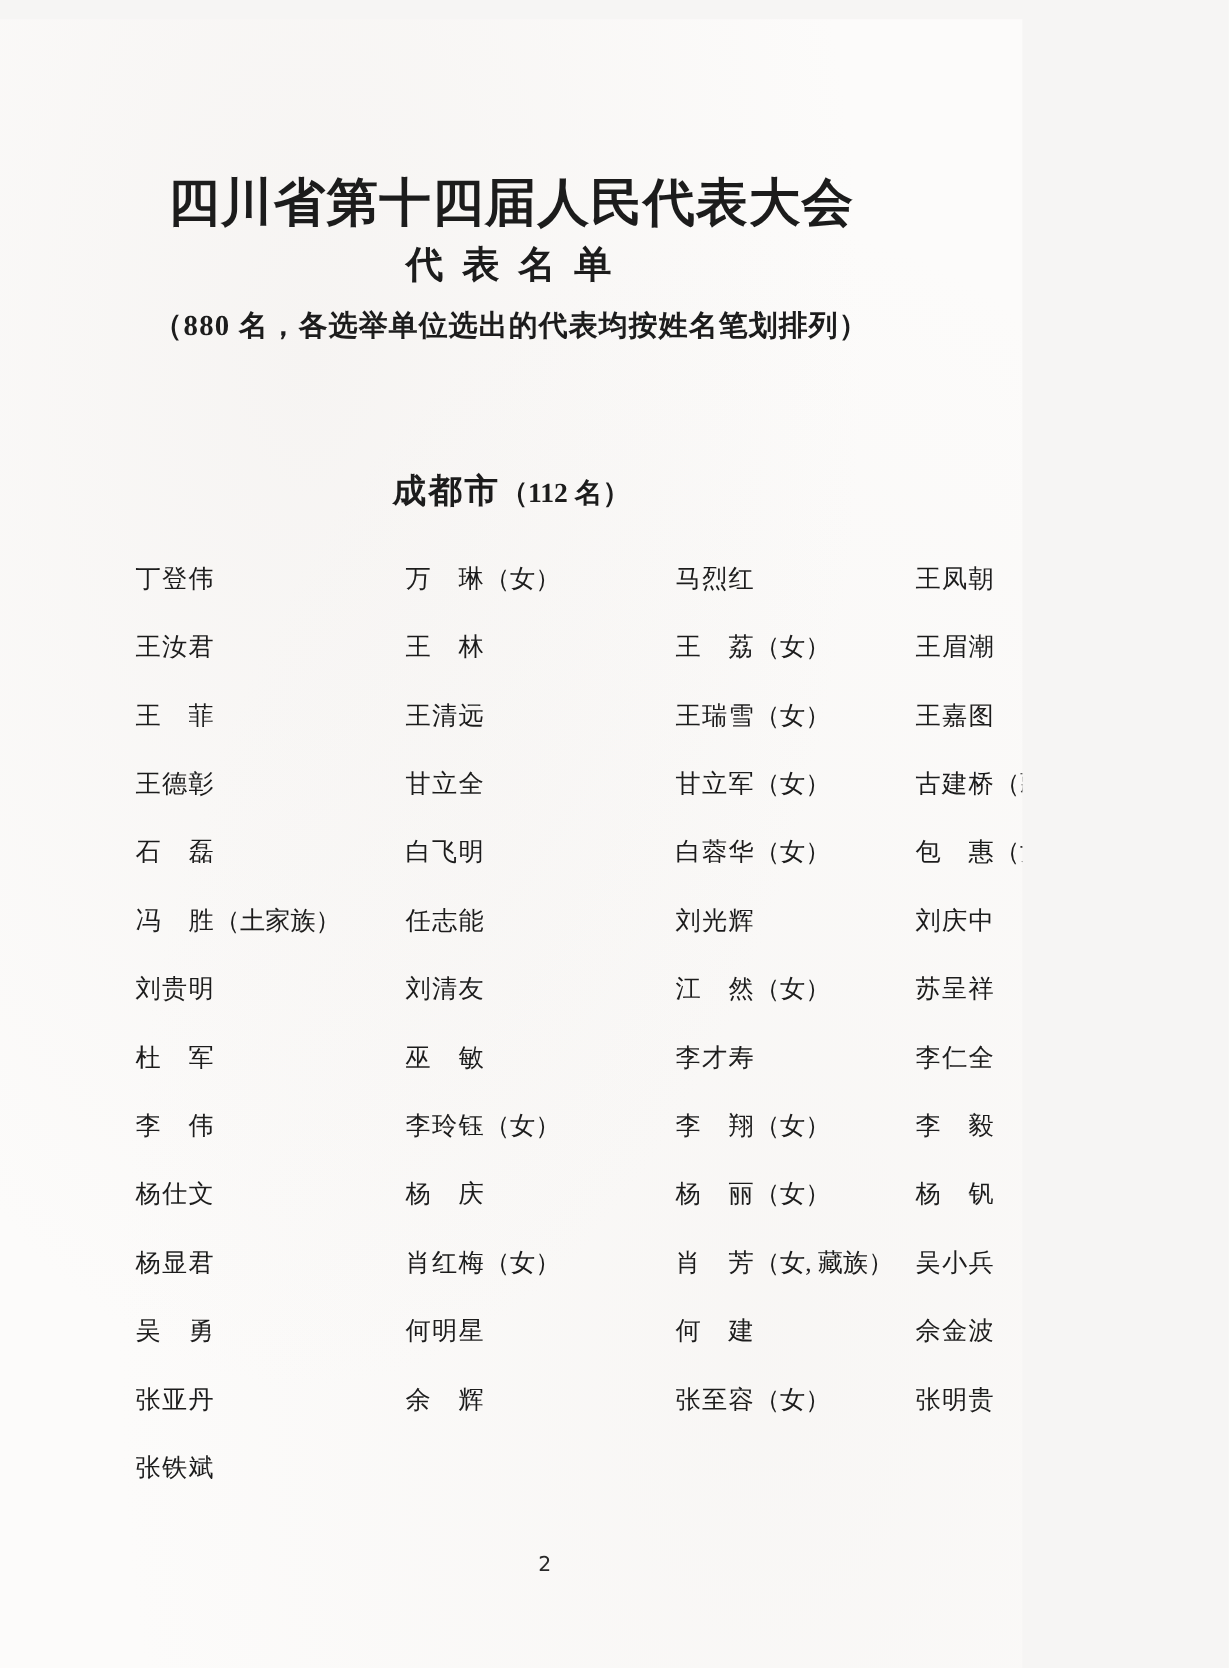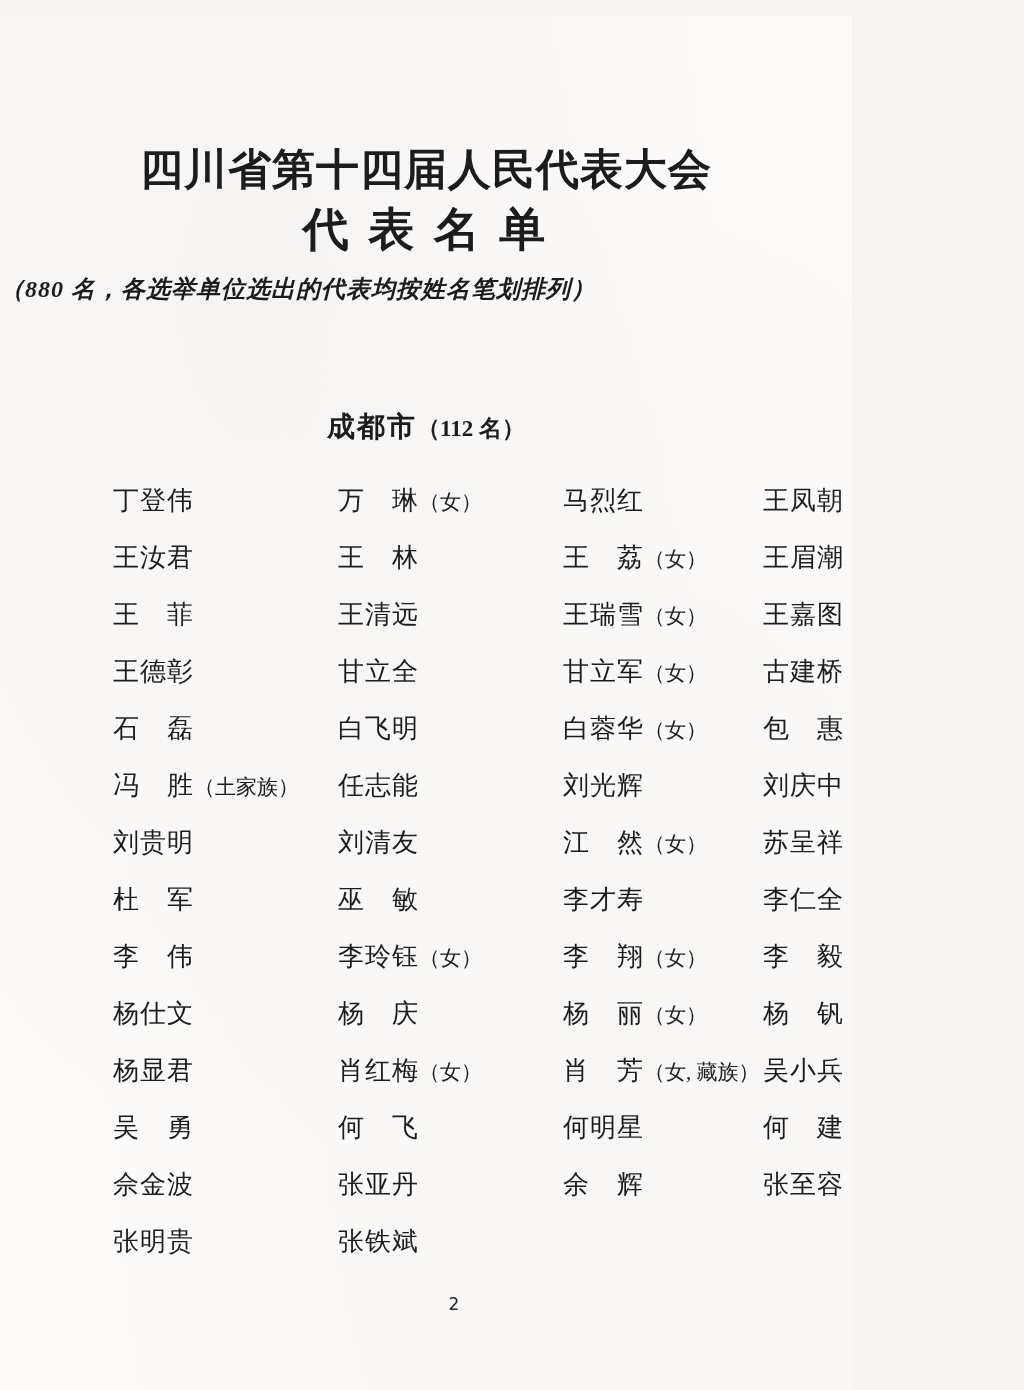--- a/index.html
+++ b/index.html
@@ -23,31 +23,31 @@
     padding-top: 128px;
     text-align: center;
     font-size: 43px;
     font-weight: 700;
     letter-spacing: 1px;
     line-height: 1.2;
   }
   .title2 {
     margin-top: 6px;
     text-align: center;
-    font-size: 46px;
+    font-size: 31px;
     font-weight: 700;
     letter-spacing: 4px;
     line-height: 1.2;
   }
   .subtitle {
     margin-top: 16px;
+    text-align: center;
     font-size: 24px;
     font-weight: 600;
     letter-spacing: 1px;
-    font-style: italic;
   }
   .section-header {
     margin-top: 103px;
     text-align: center;
     white-space: nowrap;
   }
   .section-header .city {
     font-size: 28px;
     font-weight: 700;
     letter-spacing: 2px;
@@ -60,21 +60,21 @@
     margin: 26px 0 0 113px;
     display: grid;
     grid-template-columns: 225px 225px 200px 222px;
   }
   .cell {
     height: 57px;
     line-height: 57px;
     white-space: nowrap;
     overflow: visible;
   }
-  .nm   { font-size: 26px; letter-spacing: 1px; }
+  .nm   { font-size: 21px; letter-spacing: 1px; }
   .note { font-size: 21px; letter-spacing: 0; }
   .page-number {
     position: absolute;
     left: 0; right: 0;
     top: 1278px;
     text-align: center;
     font-size: 17px;
     font-family: "DejaVu Sans", "Liberation Sans", sans-serif;
     color: #2a2a2a;
     padding-left: 56px; 
@@ -134,21 +134,20 @@
       <div class="cell"><span class="nm">李　毅</span></div>
       <div class="cell"><span class="nm">杨仕文</span></div>
       <div class="cell"><span class="nm">杨　庆</span></div>
       <div class="cell"><span class="nm">杨　丽</span><span class="note">（女）</span></div>
       <div class="cell"><span class="nm">杨　钒</span></div>
       <div class="cell"><span class="nm">杨显君</span></div>
       <div class="cell"><span class="nm">肖红梅</span><span class="note">（女）</span></div>
       <div class="cell"><span class="nm">肖　芳</span><span class="note">（女, 藏族）</span></div>
       <div class="cell"><span class="nm">吴小兵</span></div>
       <div class="cell"><span class="nm">吴　勇</span></div>
-      <div class="cell"><span class="nm">何　飞</span></div>
       <div class="cell"><span class="nm">何明星</span></div>
       <div class="cell"><span class="nm">何　建</span></div>
       <div class="cell"><span class="nm">佘金波</span></div>
       <div class="cell"><span class="nm">张亚丹</span></div>
       <div class="cell"><span class="nm">余　辉</span></div>
       <div class="cell"><span class="nm">张至容</span><span class="note">（女）</span></div>
       <div class="cell"><span class="nm">张明贵</span></div>
       <div class="cell"><span class="nm">张铁斌</span></div>
     </div>
 

